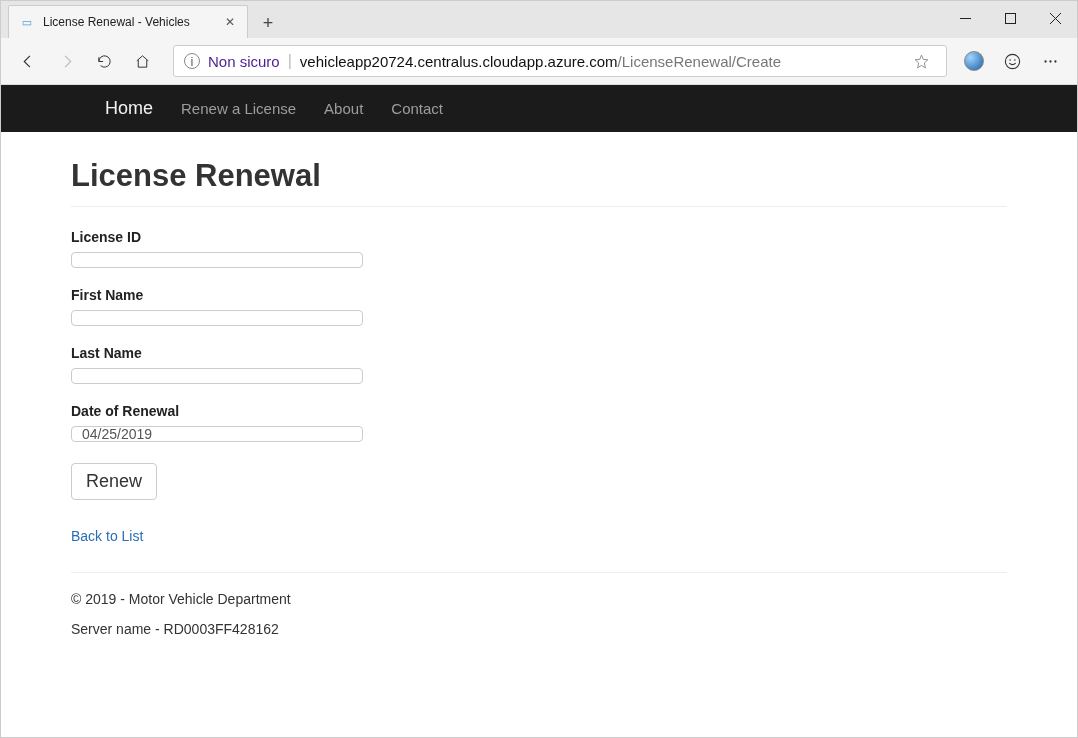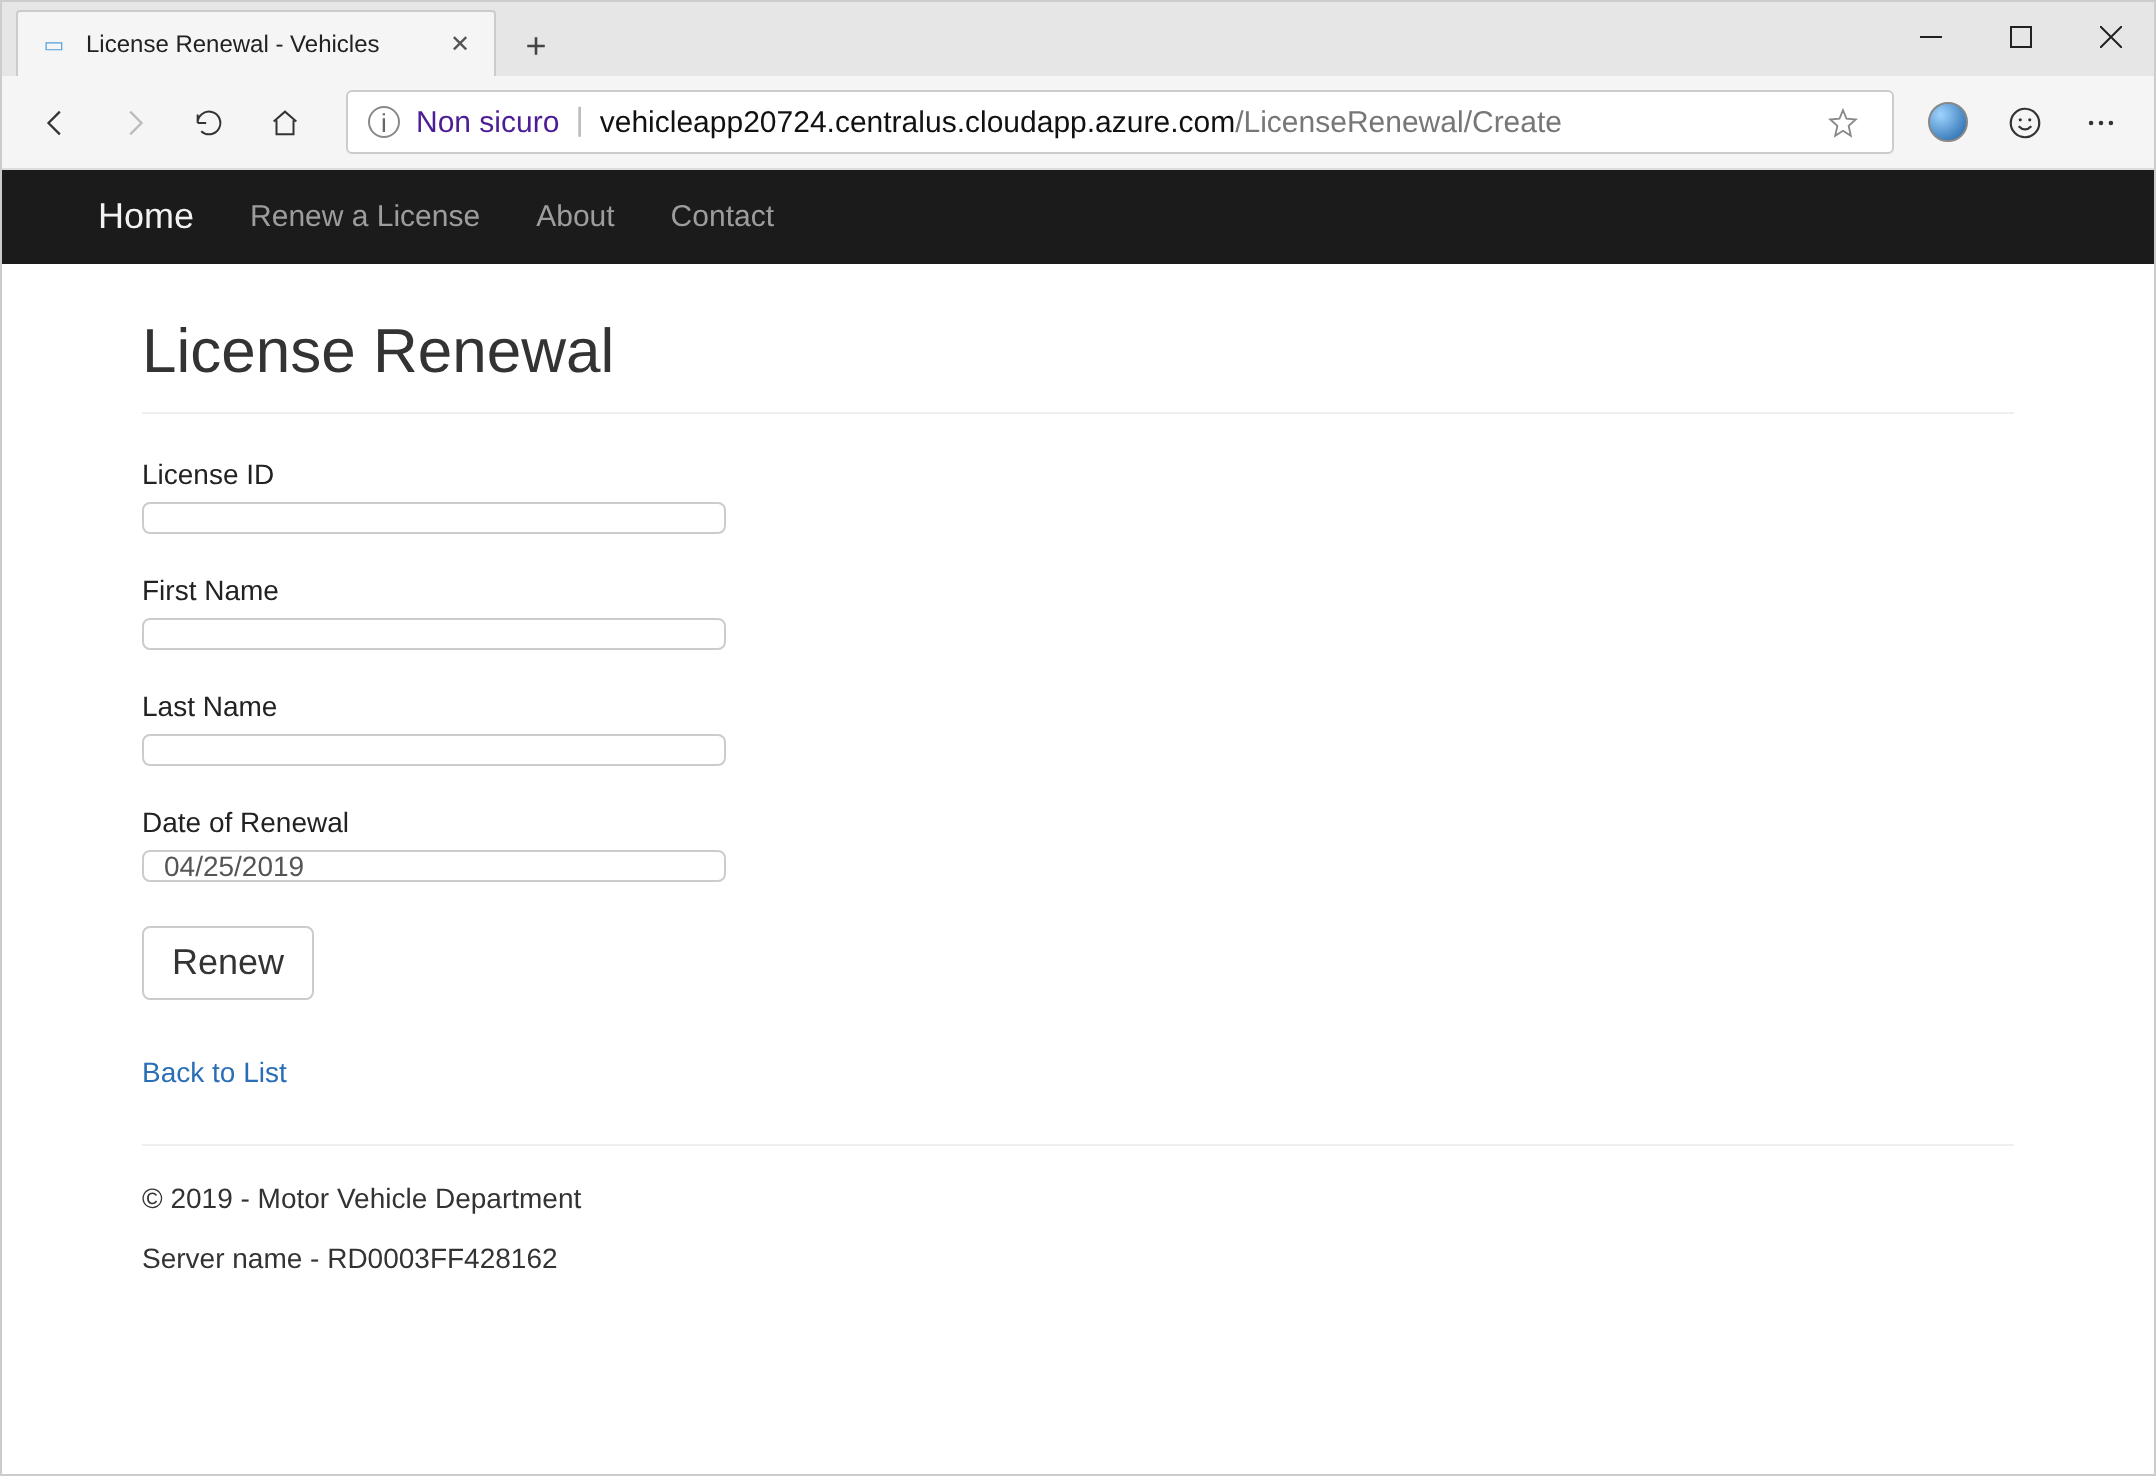--- a/index.html
+++ b/index.html
@@ -26,30 +26,30 @@
     .url-sep{color:#bbb}
     .url-text{flex:1;font-size:15px;color:#777;white-space:nowrap;overflow:hidden}
     .url-text .path{color:#777}
     .url-text .host{color:#111}
     .star-btn{width:30px;color:#777;cursor:pointer;display:flex;align-items:center;justify-content:center}
     .toolbar-icon{width:34px;height:34px;display:flex;align-items:center;justify-content:center;cursor:pointer;color:#333}
     .ext-icon{width:20px;height:20px;border-radius:50%;background:radial-gradient(circle at 30% 30%,#9fd4ff,#1b5fa3);border:1px solid #888}
     .smile-icon svg{width:19px;height:19px}
 
     
-    .site-nav{background:#1b1b1b;height:47px;display:flex;align-items:center;padding:0 48px;gap:28px}
+    .site-nav{background:#1b1b1b;height:47px;display:flex;align-items:center;padding:0 104px;gap:28px}
     .site-nav a{color:#9d9d9d;font-size:15px;text-decoration:none;cursor:pointer}
     .site-nav a.home{color:#f2f2f2;font-size:18px}
 
     .container{padding:20px 70px 0 70px}
-    h1.page-title{font-size:31px;font-weight:400;color:#333;margin:6px 0 12px}
+    h1.page-title{font-size:31px;font-weight:700;color:#333;margin:6px 0 12px}
     hr{border:none;border-top:1px solid #eee;margin:0 0 22px}
 
     .form-group{margin-bottom:18px}
-    .form-label{display:block;font-size:14px;font-weight:400;color:#222;margin-bottom:6px}
+    .form-label{display:block;font-size:14px;font-weight:700;color:#222;margin-bottom:6px}
     .form-input{width:292px;height:16px;border:1px solid #ccc;border-radius:4px;padding:6px 10px;font-size:14px;color:#555}
 
     .btn-default{display:inline-block;padding:7px 14px;border:1px solid #ccc;border-radius:4px;background:#fff;font-size:18px;color:#333;cursor:pointer;margin-top:2px}
 
     .back-link{display:block;margin-top:28px;font-size:14px;color:#2a6fb5;text-decoration:none;cursor:pointer}
 
     .footer{margin-top:28px;padding-top:18px;border-top:1px solid #eee;font-size:14px;color:#333}
     .footer p{margin-bottom:14px}
   </style>
 </head>

